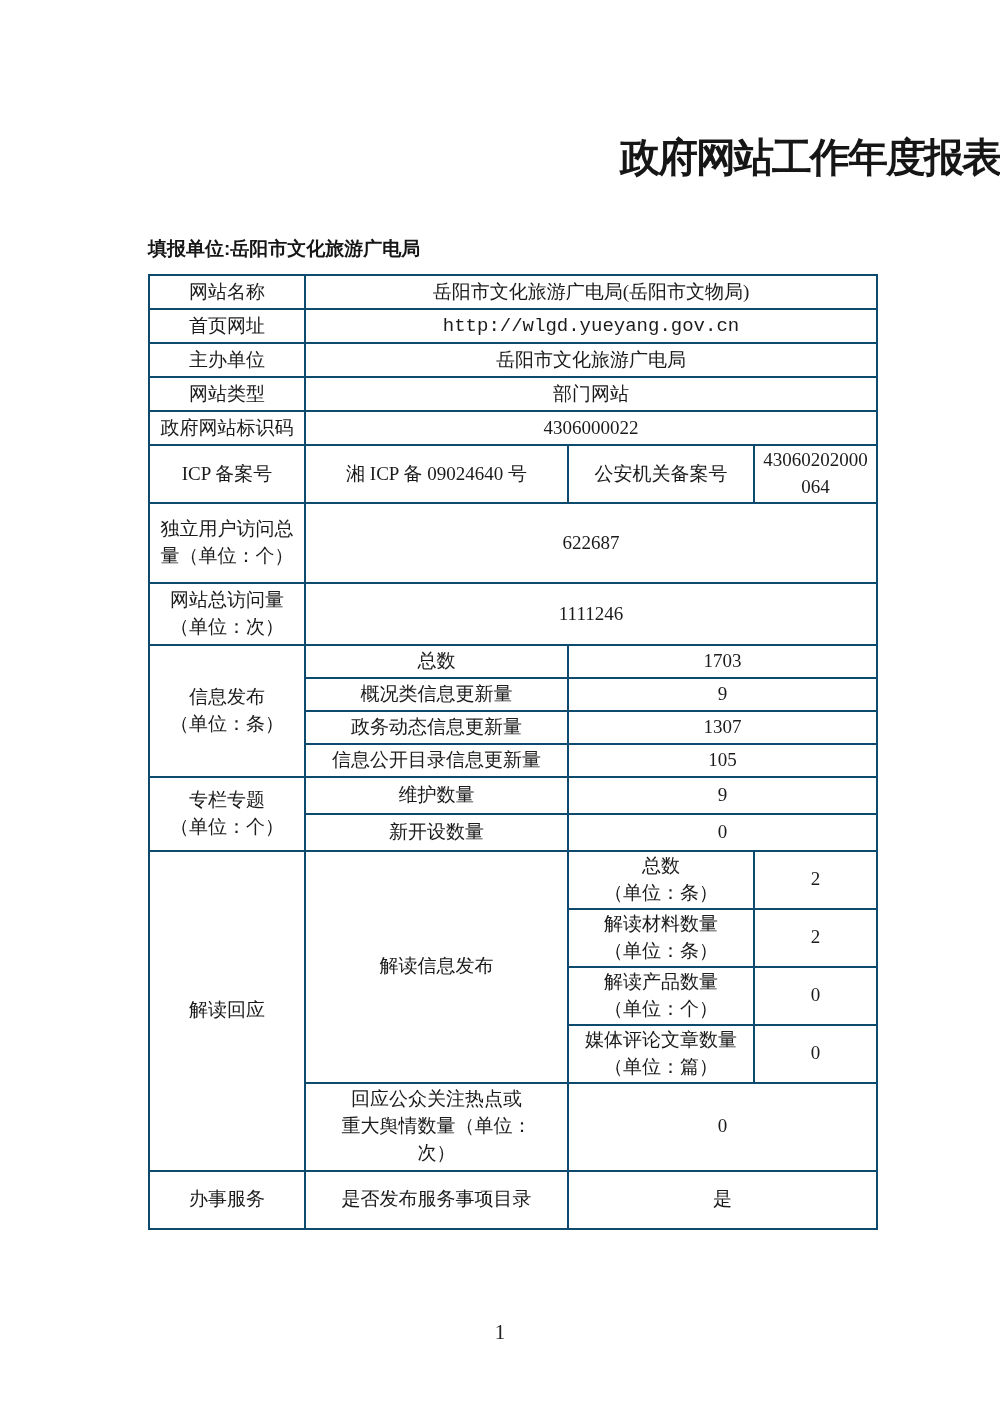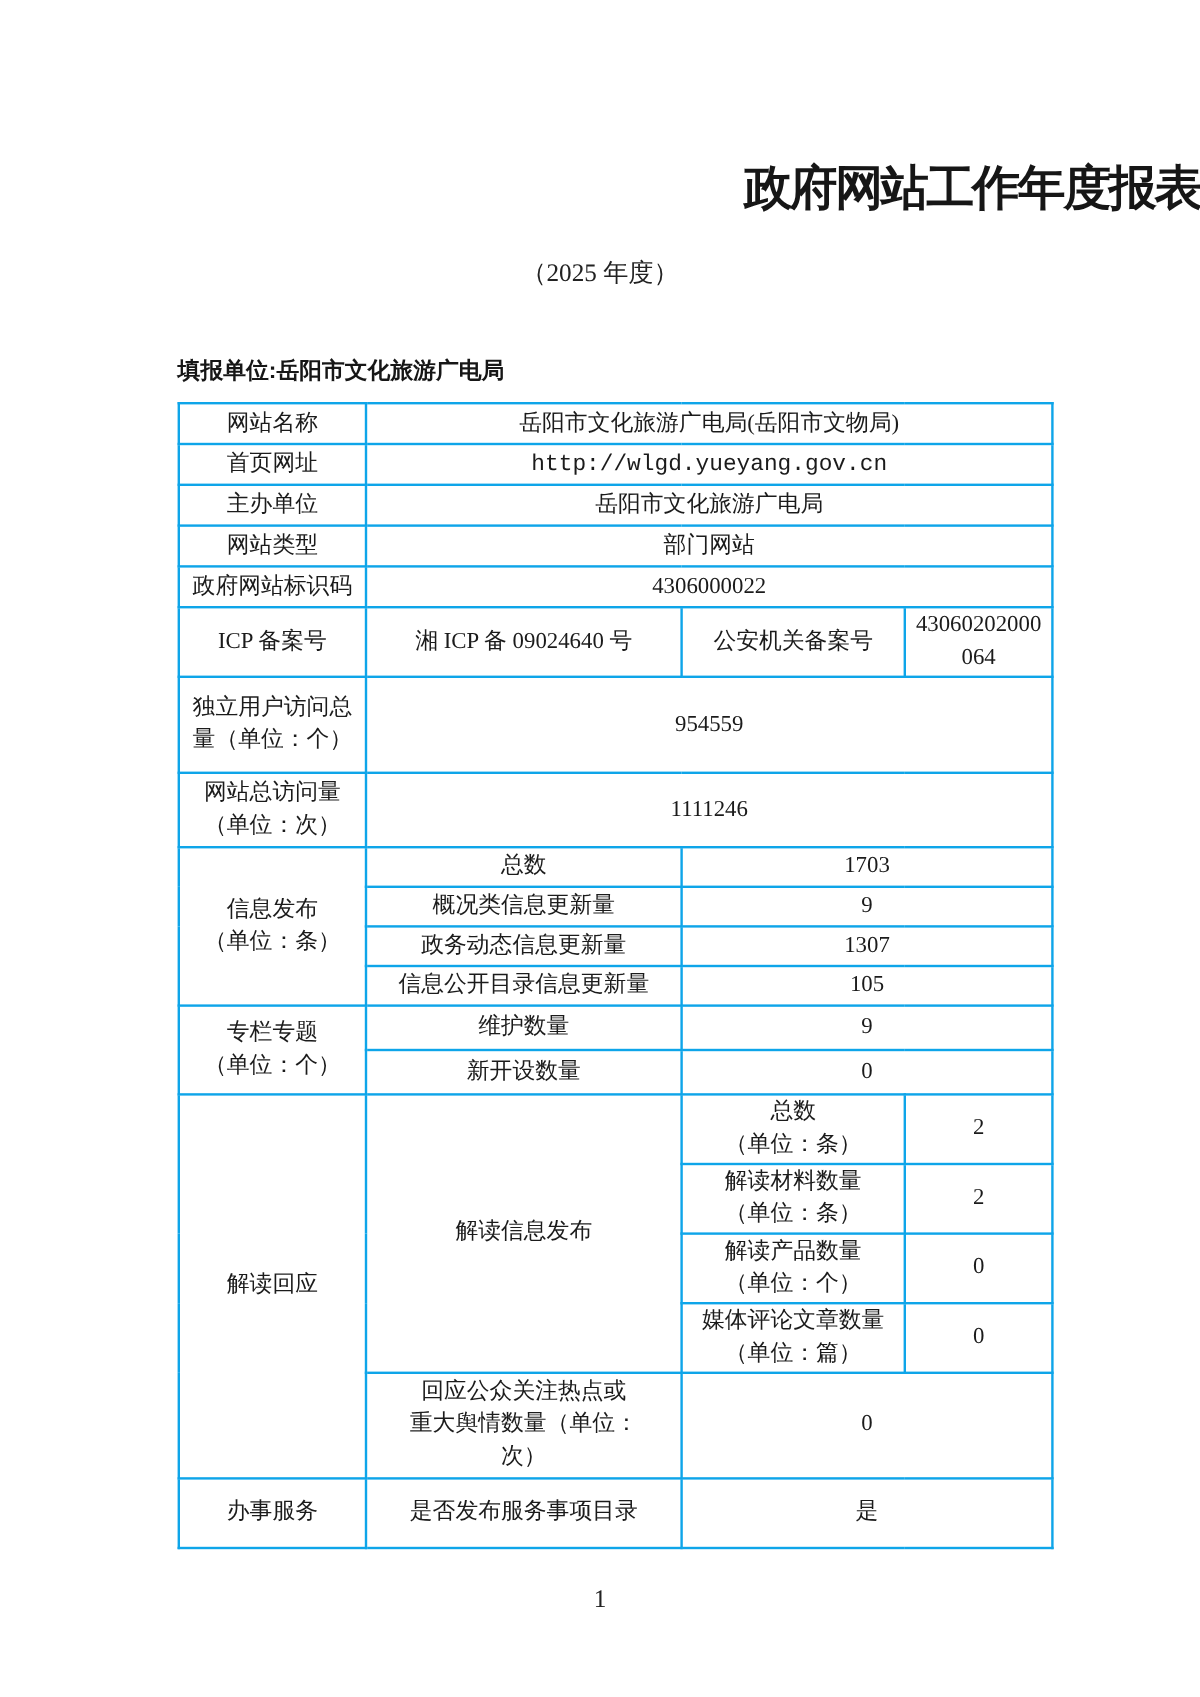--- a/index.html
+++ b/index.html
@@ -37,21 +37,21 @@
     line-height: 1;
     color: #161616;
   }
   table.report {
     margin: 16px 0 0 148px;
     width: 730px;
     border-collapse: collapse;
     table-layout: fixed;
   }
   table.report td {
-    border: 2px solid #0ea5e9;
+    border: 2px solid #0c4a6e;
     text-align: center;
     vertical-align: middle;
     font-size: 19px;
     line-height: 1.42;
     padding: 1px 4px;
     white-space: pre-line;
     color: #1b1b1b;
     overflow: hidden;
   }
   .h34 { height: 34px; }
@@ -76,21 +76,20 @@
     font-size: 21px;
     color: #222;
   }
 </style>
 </head>
 <body>
 
 <div class="page">
 
   <div class="title">政府网站工作年度报表</div>
-  <div class="subtitle">（2025 年度）</div>
   <div class="filler">填报单位:岳阳市文化旅游广电局</div>
 
   <table class="report">
     <colgroup>
       <col style="width:156px">
         <col style="width:263px">
         <col style="width:186px">
         <col style="width:123px">
     </colgroup>
     <tbody>
@@ -116,21 +115,21 @@
       </tr>
       <tr class="h58">
         <td>ICP 备案号</td>
         <td>湘 ICP 备 09024640 号</td>
         <td>公安机关备案号</td>
         <td class="brk">43060202000064</td>
       </tr>
       <tr class="h64">
         <td class="al">独立用户访问总
 量（单位：个）</td>
-        <td colspan="3">954559</td>
+        <td colspan="3">622687</td>
       </tr>
       <tr class="h62">
         <td>网站总访问量
 （单位：次）</td>
         <td colspan="3">1111246</td>
       </tr>
 
       <tr class="h33">
         <td rowspan="4">信息发布
 （单位：条）</td>

